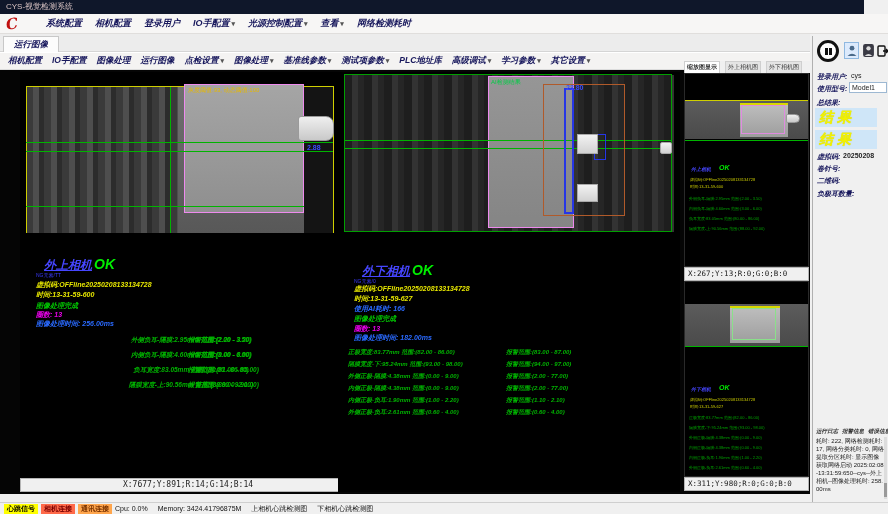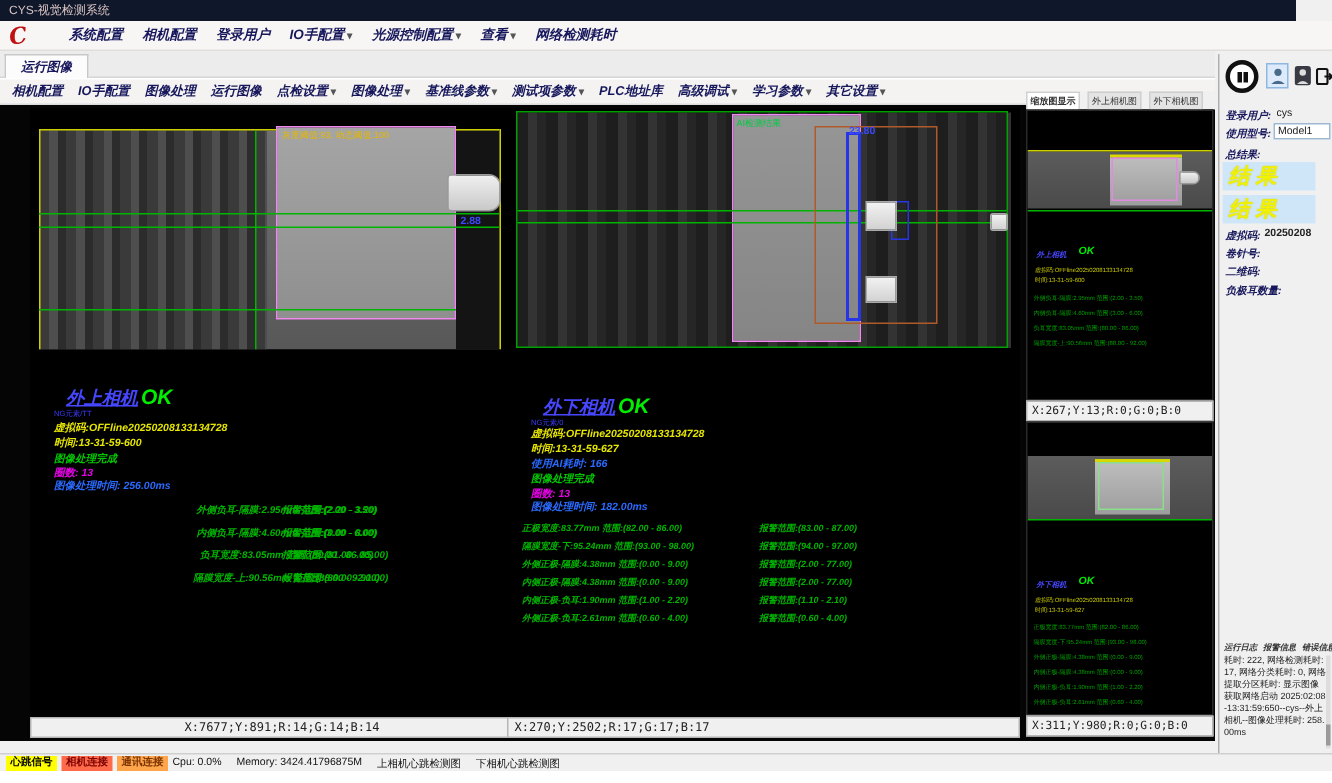--- a/index.html
+++ b/index.html
@@ -218,21 +218,20 @@
     <div class="iline c-magenta" style="left:16px;top:252px;">圈数: 13</div>
     <div class="iline c-blue" style="left:16px;top:261px;">图像处理时间: 182.00ms</div>
     <div class="mwrap" id="mid-measurements" style="top:276px;">
         <div class="mrow"><span class="mtext">正极宽度:83.77mm 范围:(82.00 - 86.00)</span><span class="malarm">报警范围:(83.00 - 87.00)</span></div>
         <div class="mrow"><span class="mtext">隔膜宽度-下:95.24mm 范围:(93.00 - 98.00)</span><span class="malarm">报警范围:(94.00 - 97.00)</span></div>
         <div class="mrow"><span class="mtext">外侧正极-隔膜:4.38mm 范围:(0.00 - 9.00)</span><span class="malarm">报警范围:(2.00 - 77.00)</span></div>
         <div class="mrow"><span class="mtext">内侧正极-隔膜:4.38mm 范围:(0.00 - 9.00)</span><span class="malarm">报警范围:(2.00 - 77.00)</span></div>
         <div class="mrow"><span class="mtext">内侧正极-负耳:1.90mm 范围:(1.00 - 2.20)</span><span class="malarm">报警范围:(1.10 - 2.10)</span></div>
         <div class="mrow"><span class="mtext">外侧正极-负耳:2.61mm 范围:(0.60 - 4.00)</span><span class="malarm">报警范围:(0.60 - 4.00)</span></div>
       </div>
-    <div class="coordbar">X:270;Y:2502;R:17;G:17;B:17</div>
   </div>
 
   <div class="ptabs">
       <span class="ptab active">缩放图显示</span>
       <span class="ptab">外上相机图</span>
       <span class="ptab">外下相机图</span>
     </div>
 
   <div class="preview" id="preview-top">
     <div class="mini-band" style="top:27px;height:38px;"></div>

